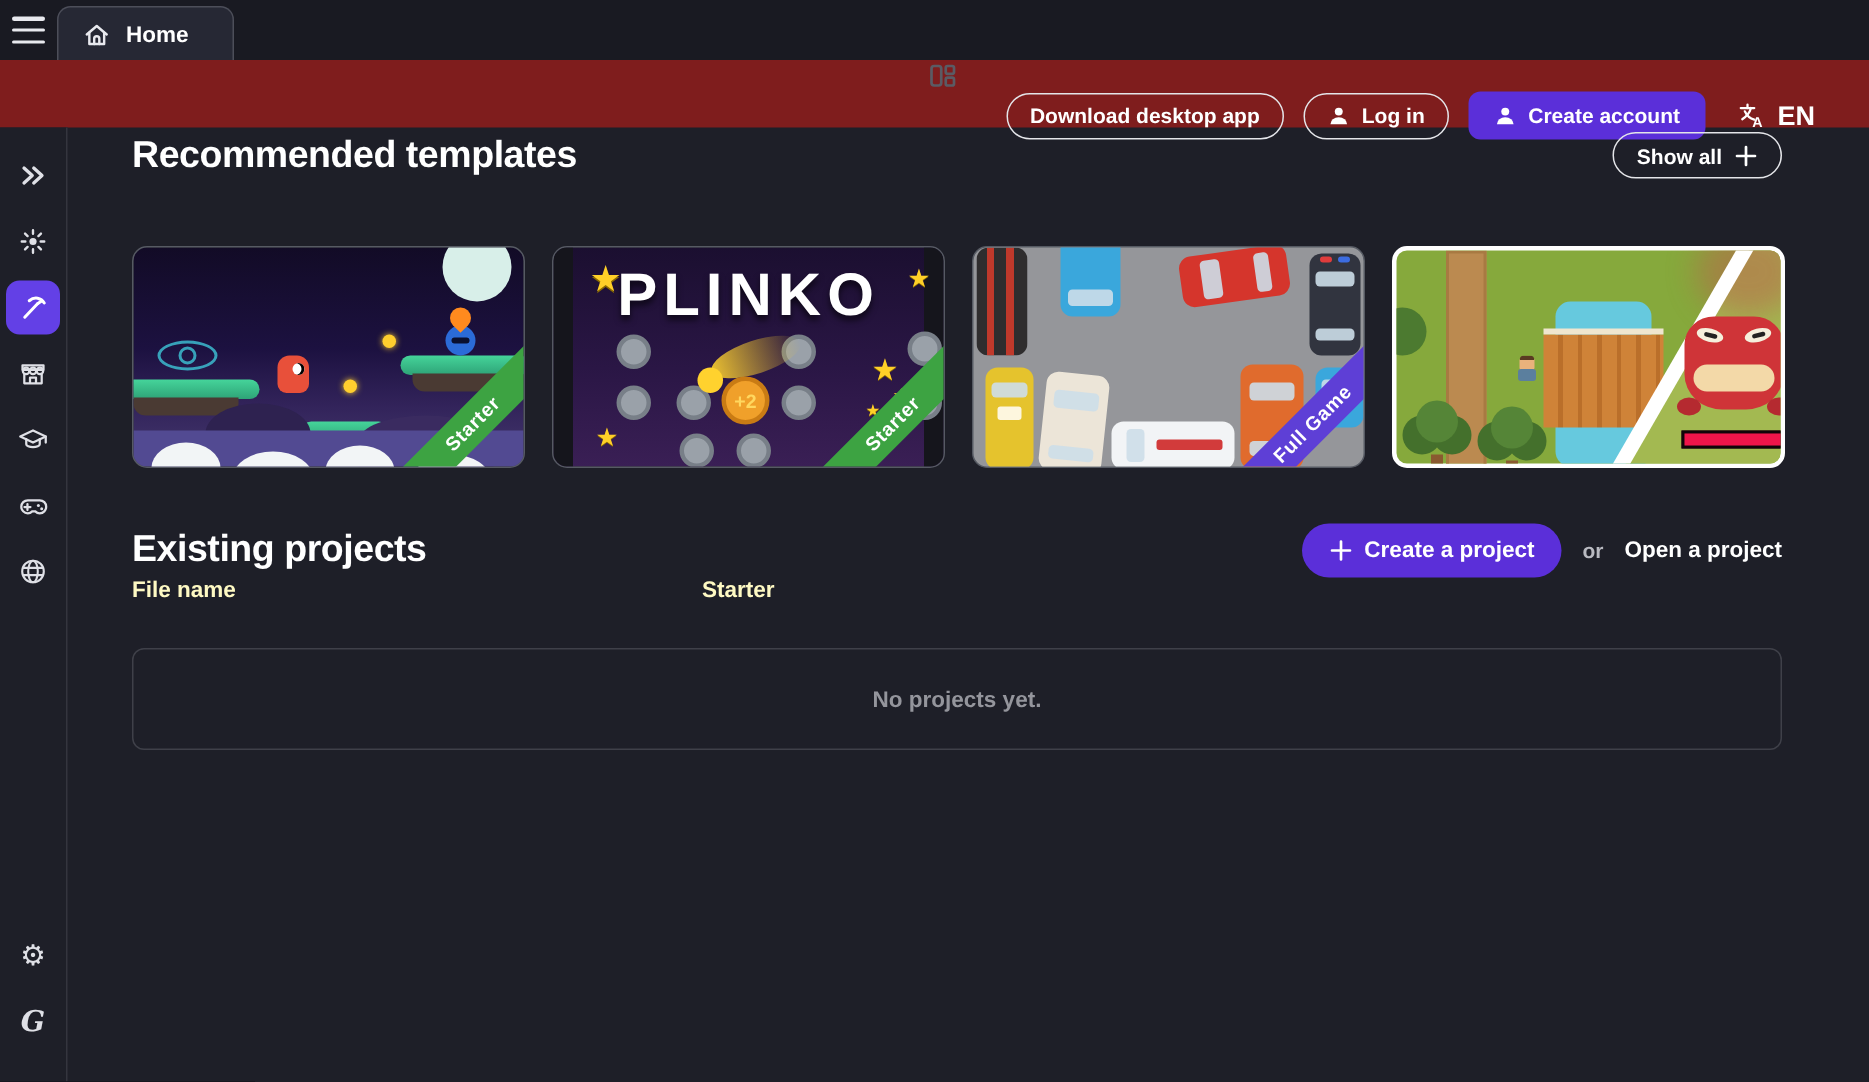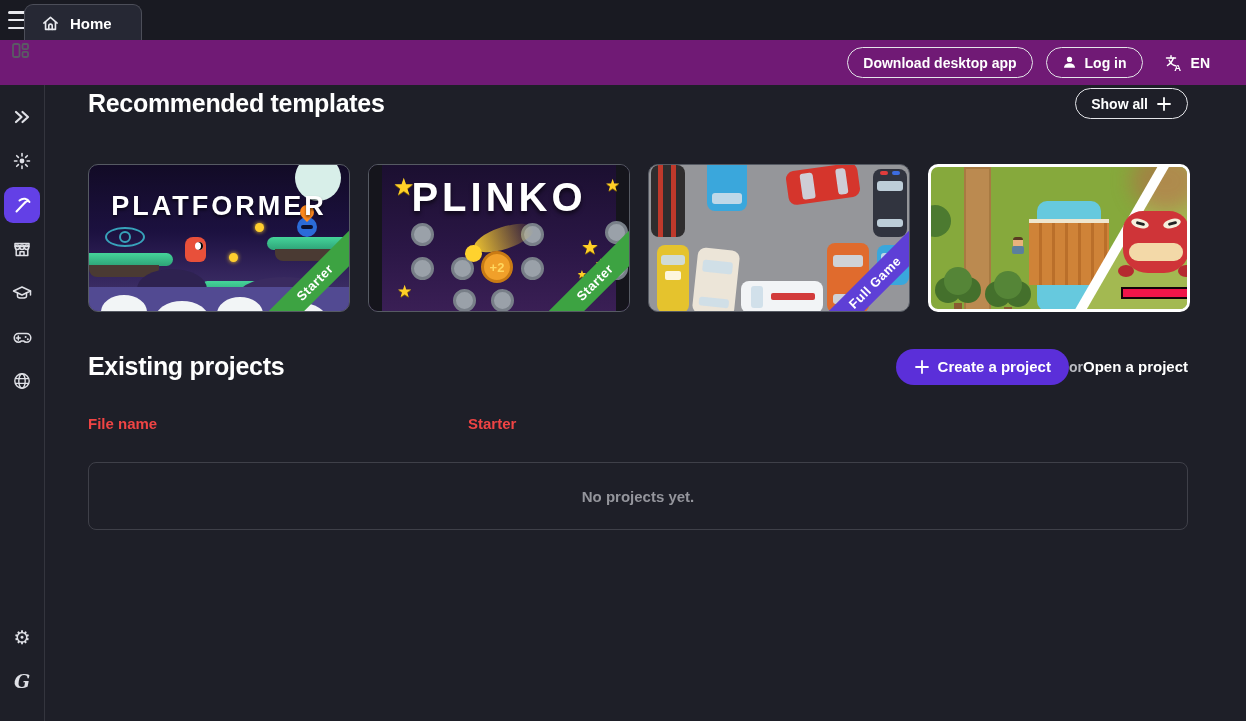--- a/index.html
+++ b/index.html
@@ -4,56 +4,56 @@
 <style>
   html,body{margin:0;padding:0;background:#14151b;}
   .app{position:relative;width:1246px;height:721px;background:#1e1f28;overflow:hidden;
        font-family:"Liberation Sans",sans-serif;color:#f3f3f5;}
 
   
   .tabbar{position:absolute;top:0;left:0;right:0;height:40px;background:#191a22;}
   .hamburger{position:absolute;left:8px;top:11px;width:22px;height:18px;display:flex;
              flex-direction:column;justify-content:space-between;cursor:pointer;}
   .hamburger span{display:block;height:2.5px;background:#e8e9ee;border-radius:2px;}
-  .tab-home{position:absolute;left:24px;top:4px;height:36px;min-width:84px;background:#262834;
+  .tab-home{position:absolute;left:38px;top:4px;height:36px;min-width:84px;background:#262834;
             border:1px solid #4c4e59;border-bottom:none;border-radius:9px 9px 0 0;
             display:flex;align-items:center;gap:10px;padding:0 16px;cursor:pointer;}
   .tab-home .label{font-size:15px;font-weight:700;color:#fff;}
 
   
-  .toolbar{position:absolute;top:40px;left:0;right:0;height:45px;background:#701a75;
-           display:flex;}
+  .toolbar{position:absolute;top:40px;left:0;right:0;height:45px;background:#7f1d1d;
+           display:flex;align-items:center;flex-direction:column;}
   .layout-ic{margin-left:10px;cursor:pointer;}
   .toolbar-right{margin-left:auto;display:flex;align-items:center;gap:13px;padding-right:36px;}
   .pill{display:flex;align-items:center;gap:8px;height:31px;padding:0 15px;border-radius:16px;
         border:1px solid #e4e5e9;background:transparent;color:#fff;font-size:14px;font-weight:700;
         font-family:inherit;cursor:pointer;}
   .btn-primary{display:flex;align-items:center;gap:8px;height:32px;padding:0 17px;border:none;
         border-radius:8px;background:#5b2fd9;color:#fff;font-size:14px;font-weight:700;
         font-family:inherit;cursor:pointer;}
   .lang{display:flex;align-items:center;gap:7px;margin-left:8px;cursor:pointer;}
-  .lang .code{font-size:14px;font-weight:700;color:#fff;}
+  .lang .code{font-size:18px;font-weight:700;color:#fff;}
 
   
   .sidebar{position:absolute;top:85px;left:0;bottom:0;width:45px;background:#1e1f28;
            border-right:1px solid #34353e;display:flex;flex-direction:column;align-items:center;
            padding:14px 0;box-sizing:border-box;}
   .side-ic{width:36px;height:36px;display:flex;align-items:center;justify-content:center;
            margin-bottom:8px;cursor:pointer;border-radius:9px;}
   .side-ic.active{background:#6340e6;}
   .side-spacer{flex:1;}
   .glyph-ic{font-size:19px;color:#dfe0e6;line-height:1;}
   .glogo{font-family:"DejaVu Serif",serif;font-style:italic;font-weight:700;font-size:19px;color:#dfe0e6;}
 
   
   .main{position:absolute;top:85px;left:46px;right:0;bottom:0;padding:0 58px 0 42px;box-sizing:border-box;}
   h1{margin:30px 0 0;font-size:45px;font-weight:800;letter-spacing:-1px;color:#fff;}
   .section-row{display:flex;align-items:center;justify-content:space-between;height:37px;}
   .section-row h2{margin:0;font-size:25px;font-weight:800;color:#fff;letter-spacing:-0.3px;}
-  .row-right{display:flex;align-items:center;}
+  .row-right{display:flex;align-items:center;gap:14px;}
   .or{font-size:14px;font-weight:600;color:#b9bac1;text-align:right;}
   .open-link{font-size:15px;font-weight:700;color:#fff;cursor:pointer;}
 
   
   .cards{display:flex;gap:18px;margin-top:42px;}
   .card{position:relative;width:262px;height:148px;border-radius:10px;overflow:hidden;cursor:pointer;
         border:1px solid #565a63;box-sizing:border-box;flex:none;}
   .ribbon{position:absolute;bottom:16px;right:-36px;width:140px;transform:rotate(-45deg);
           text-align:center;padding:5px 0;font-size:13px;font-weight:700;color:#fff;z-index:8;
           letter-spacing:.5px;}
@@ -135,22 +135,22 @@
   .boss .body{position:absolute;inset:0;background:#cf3438;border-radius:30% 30% 38% 38%;}
   .boss .jaw{position:absolute;left:6px;top:32px;width:54px;height:18px;background:#f3d9a8;border-radius:10px;}
   .boss .eye{position:absolute;top:8px;width:18px;height:9px;background:#f5efdc;border-radius:50%;}
   .boss .eye::after{content:"";position:absolute;left:5px;top:3px;width:9px;height:3px;background:#222;border-radius:2px;}
   .boss .leg{position:absolute;bottom:-4px;width:16px;height:12px;background:#b52a30;border-radius:50%;}
   .hp{left:190px;top:120px;width:74px;height:12px;background:#2a0812;border:2px solid #120409;
       box-sizing:border-box;z-index:3;}
   .hp .fill{width:94%;height:100%;background:#f0154a;}
 
   
-  .table-headers{display:grid;grid-template-columns:380px 370px 1fr;margin-top:30px;
-                 color:#ef4444;font-size:15px;font-weight:700;}
+  .table-headers{display:grid;grid-template-columns:380px 370px 1fr;
+                 color:#fef9c3;font-size:15px;font-weight:700;}
   .empty-box{margin-top:30px;height:66px;border:1px solid #3f4049;border-radius:8px;
              display:flex;flex-direction:column;align-items:center;justify-content:center;gap:5px;
              color:#94959c;font-size:15px;font-weight:700;}
   .empty-box .l2{font-weight:600;}
   svg{display:block;}
 </style>
 </head>
 <body>
 
 <div class="app">
@@ -187,20 +187,29 @@
       </button>
       <button class="pill">
         <span>
           <svg width="15" height="15" viewBox="0 0 17 17" fill="#fff">
             <circle cx="8.5" cy="5" r="3"></circle>
               <path d="M2.2 14.5 a6.3 5.2 0 0 1 12.6 0 z"></path>
           </svg>
         </span>
         <span>Log in</span>
       </button>
+      <button class="btn-primary">
+        <span>
+          <svg width="15" height="15" viewBox="0 0 17 17" fill="#fff">
+            <circle cx="8.5" cy="5" r="3"></circle>
+              <path d="M2.2 14.5 a6.3 5.2 0 0 1 12.6 0 z"></path>
+          </svg>
+        </span>
+        <span>Create account</span>
+      </button>
       <div class="lang">
         <span>
           <svg width="20" height="20" viewBox="0 0 20 20" fill="none" stroke="#fff" stroke-width="1.5" stroke-linecap="round">
             <path d="M2.5 5 h9"></path>
               <path d="M7 2.8 v2.2"></path>
             <path d="M3.5 12.5 C6.5 10.5 8.6 7.8 9.3 5"></path>
             <path d="M5.2 7.2 C6.6 10.2 9.2 12.2 11.5 12.8"></path>
             <text x="10.2" y="17.5" font-size="9.5" font-weight="bold" fill="#fff" stroke="none" font-family="Liberation Sans, sans-serif">A</text>
           </svg>
         </span>
@@ -312,21 +321,20 @@
         <div class="shape coin" style="left:166px;top:58px;"></div>
         <div class="shape coin" style="left:140px;top:88px;"></div>
         <div class="shape flame-foe"></div>
         <div class="shape mound" style="left:48px;top:104px;width:70px;height:40px;"></div>
         <div class="shape mound" style="left:150px;top:112px;width:90px;height:34px;background:#3a2b60;"></div>
         <div class="shape water"></div>
         <div class="shape cloud" style="left:12px;top:130px;width:46px;height:34px;"></div>
         <div class="shape cloud" style="left:66px;top:136px;width:54px;height:36px;"></div>
         <div class="shape cloud" style="left:128px;top:132px;width:46px;height:34px;"></div>
         <div class="shape cloud" style="left:186px;top:138px;width:52px;height:34px;"></div>
-        <div class="card-title t-platformer">PLATFORMER</div>
         <div class="ribbon green">Starter</div>
       </div>
 
       <div class="card card-plinko">
         <div class="shape pillar" style="left:0;"></div>
         <div class="shape pillar" style="right:0;"></div>
         <div class="shape peg" style="left:42px;top:58px;"></div>
         <div class="shape peg" style="left:152px;top:58px;"></div>
         <div class="shape peg" style="left:236px;top:56px;"></div>
         <div class="shape peg" style="left:42px;top:92px;"></div>

